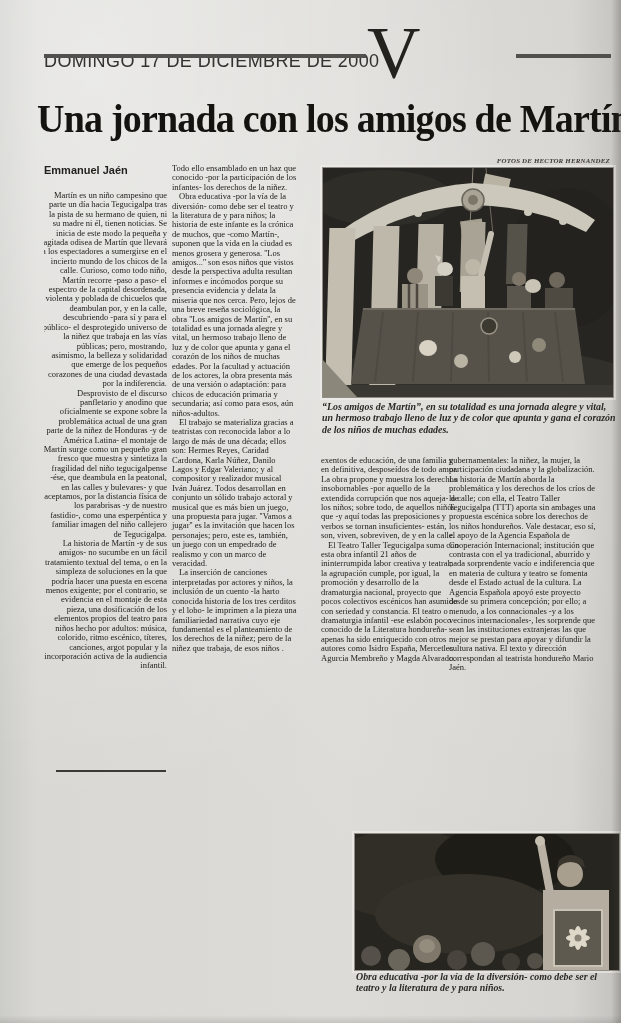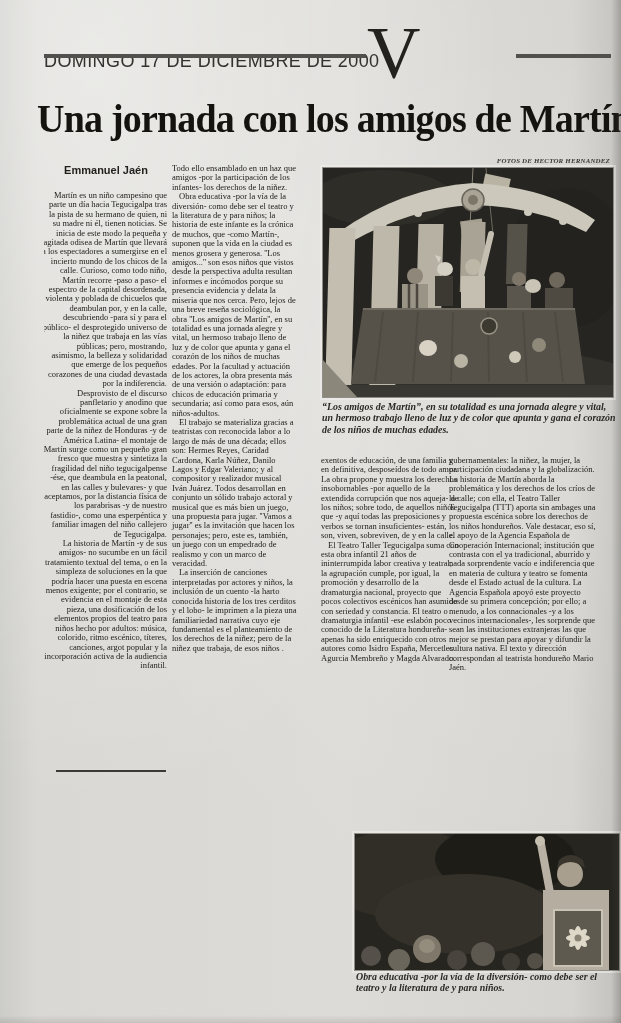--- a/index.html
+++ b/index.html
@@ -29,21 +29,21 @@
   .masthead{position:absolute;left:367px;top:16px;display:flex;align-items:flex-start;
     color:#23221f;}
   .masthead .v{font-size:74px;line-height:74px;font-family:"Liberation Serif",serif;}
   .masthead .ida{font-size:46px;line-height:46px;margin-left:-7px;margin-top:8px;
     letter-spacing:1px;font-family:"Liberation Serif",serif;}
 
   h1.headline{position:absolute;left:37px;top:96px;margin:0;width:582px;
     font-family:"Liberation Serif",serif;font-weight:700;font-size:38px;
     letter-spacing:-.8px;white-space:nowrap;color:#14130f;transform:scaleY(1.06);}
 
-  .byline{position:absolute;left:44px;top:164px;width:124px;text-align:center;
+  .byline{position:absolute;left:44px;top:164px;width:124px;text-align:left;
     font-family:"Liberation Sans",sans-serif;font-weight:700;font-size:11px;color:#201f1c;}
 
   .credit{position:absolute;left:420px;top:157px;width:190px;text-align:right;
     font-size:6.9px;font-weight:700;font-style:italic;letter-spacing:.2px;color:#3a3833;}
 
   .col{position:absolute;font-size:8.5px;line-height:9.4px;color:#23221e;
     text-align:left;}
   .col p{margin:0;text-indent:7px;}
   .col p.noindent{text-indent:0;}
   .col-clip{overflow:hidden;text-align:right;}
@@ -85,21 +85,21 @@
 
   <div class="col col1 col-clip">
     <div class="inner">
       <p>Martín es un niño campesino que parte un día hacia Tegucigalpa tras la pista de su hermano de quien, ni su madre ni él, tienen noticias. Se inicia de este modo la pequeña y agitada odisea de Martín que llevará a los espectadores a sumergirse en el incierto mundo de los chicos de la calle. Curioso, como todo niño, Martín recorre -paso a paso- el espectro de la capital desordenada, violenta y poblada de chicuelos que deambulan por, y en la calle, descubriendo -para sí y para el público- el desprotegido universo de la niñez que trabaja en las vías públicas; pero, mostrando, asimismo, la belleza y solidaridad que emerge de los pequeños corazones de una ciudad devastada por la indiferencia.</p>
       <p>Desprovisto de el discurso panfletario y anodino que oficialmente se expone sobre la problemática actual de una gran parte de la niñez de Honduras -y de América Latina- el montaje de Martín surge como un pequeño gran fresco que muestra y sintetiza la fragilidad del niño tegucigalpense -ése, que deambula en la peatonal, en las calles y bulevares- y que aceptamos, por la distancia física de los parabrisas -y de nuestro fastidio-, como una esperpéntica y familiar imagen del niño callejero de Tegucigalpa.</p>
       <p>La historia de Martín -y de sus amigos- no sucumbe en un fácil tratamiento textual del tema, o en la simpleza de soluciones en la que podría hacer una puesta en escena menos exigente; por el contrario, se evidencia en el montaje de esta pieza, una dosificación de los elementos propios del teatro para niños hecho por adultos: música, colorido, ritmo escénico, títeres, canciones, argot popular y la incorporación activa de la audiencia infantil.</p>
     </div>
   </div>
 
   <div class="col col2">
-    <p class="noindent">Todo ello ensamblado en un haz que amigos -por la participación de los infantes- los derechos de la niñez.</p>
+    <p class="noindent">Todo ello ensamblado en un haz que conocido -por la participación de los infantes- los derechos de la niñez.</p>
     <p>Obra educativa -por la vía de la diversión- como debe ser el teatro y la literatura de y para niños; la historia de este infante es la crónica de muchos, que -como Martín-, suponen que la vida en la ciudad es menos grosera y generosa. ''Los amigos...'' son esos niños que vistos desde la perspectiva adulta resultan informes e incómodos porque su presencia evidencia y delata la miseria que nos cerca. Pero, lejos de una breve reseña sociológica, la obra ''Los amigos de Martín'', en su totalidad es una jornada alegre y vital, un hermoso trabajo lleno de luz y de color que apunta y gana el corazón de los niños de muchas edades. Por la facultad y actuación de los actores, la obra presenta más de una versión o adaptación: para chicos de educación primaria y secundaria; así como para esos, aún niños-adultos.</p>
     <p>El trabajo se materializa gracias a teatristas con reconocida labor a lo largo de más de una década; ellos son: Hermes Reyes, Caridad Cardona, Karla Núñez, Danilo Lagos y Edgar Valeriano; y al compositor y realizador musical Iván Juárez. Todos desarrollan en conjunto un sólido trabajo actoral y musical que es más bien un juego, una propuesta para jugar. ''Vamos a jugar'' es la invitación que hacen los personajes; pero, este es, también, un juego con un empedrado de realismo y con un marco de veracidad.</p>
     <p>La inserción de canciones interpretadas por actores y niños, la inclusión de un cuento -la harto conocida historia de los tres cerditos y el lobo- le imprimen a la pieza una familiariedad narrativa cuyo eje fundamental es el planteamiento de los derechos de la niñez; pero de la niñez que trabaja, de esos niños .</p>
   </div>
 
   <div class="photo photo1">
     <svg width="290" height="229" viewBox="0 0 290 229" xmlns="http://www.w3.org/2000/svg">
       <rect width="290" height="229" fill="#262521"></rect>
       <ellipse cx="60" cy="30" rx="70" ry="28" fill="#2e2d28"></ellipse>
       <ellipse cx="245" cy="90" rx="60" ry="70" fill="#23221e"></ellipse>

